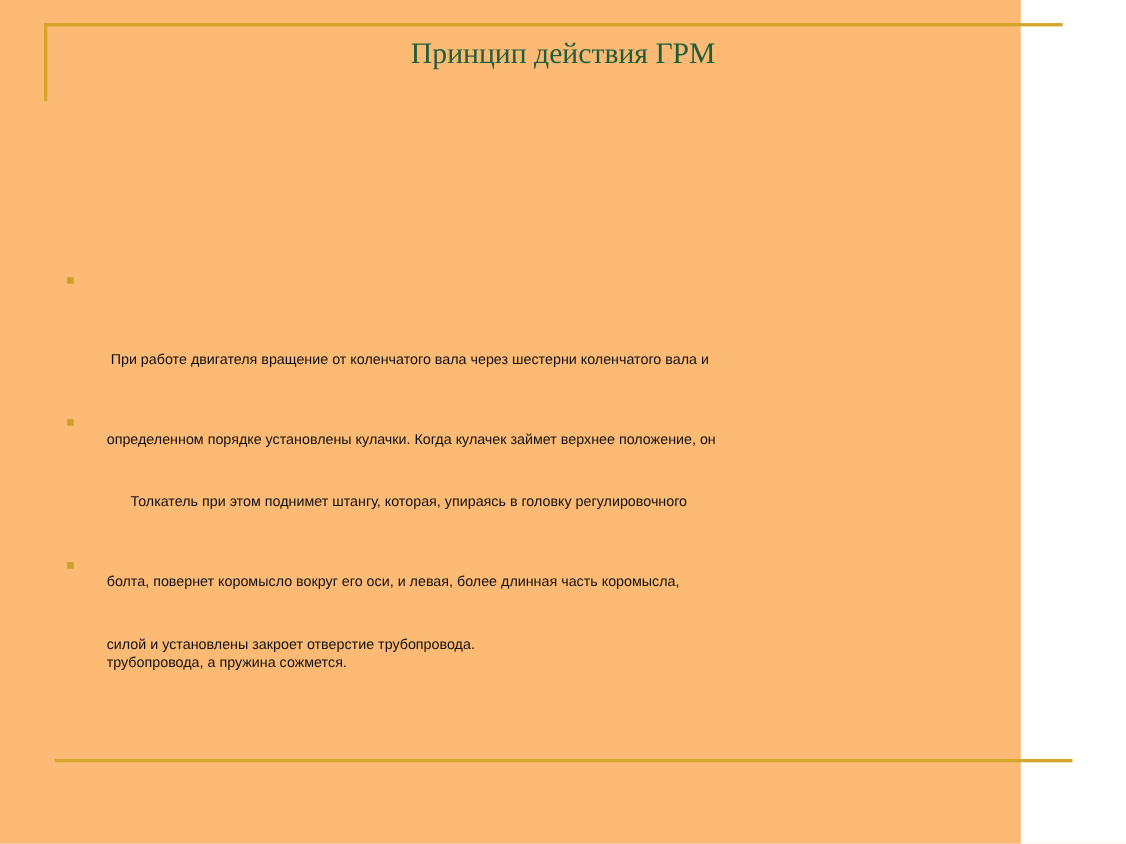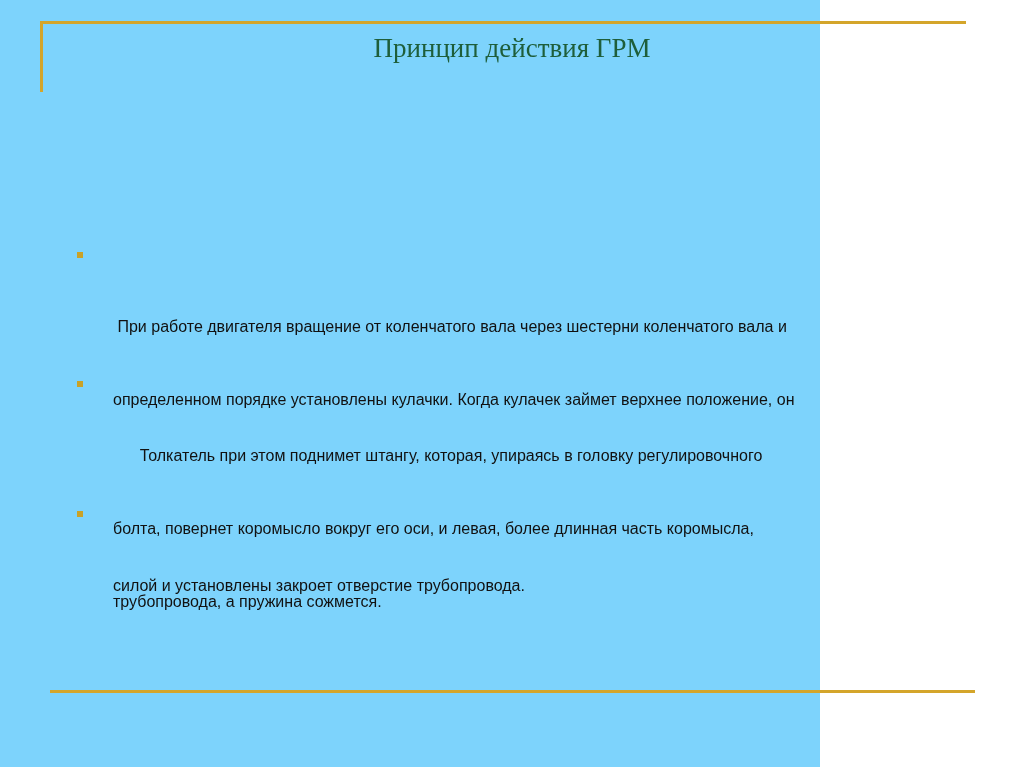--- a/index.html
+++ b/index.html
@@ -1,30 +1,30 @@
 <!DOCTYPE html>
 <html><head>
   <meta charset="utf-8">
   <style>
     html, body { margin: 0; padding: 0; background: #ffffff; }
     body { width: 1024px; height: 767px; position: relative; overflow: hidden; }
-    .slide { position: absolute; left: 0; top: 0; width: 820px; height: 767px; background: #7dd3fc; }
+    .slide { position: absolute; left: 0; top: 0; width: 928px; height: 767px; background: #fdba74; }
     .rule-top { position: absolute; left: 40px; top: 21px; width: 926px; height: 3px; background: #D4A52A; }
     .rule-left { position: absolute; left: 40px; top: 21px; width: 3px; height: 71px; background: #D4A52A; }
     .rule-bottom { position: absolute; left: 50px; top: 690px; width: 925px; height: 3px; background: #D4A52A; }
     .title {
       position: absolute; left: 0; top: 33px; width: 1024px; text-align: center;
       font-family: "Liberation Serif", "DejaVu Serif", serif;
       font-size: 27px; color: #1E5E3A; letter-spacing: 0px;
     }
     .bullets { position: absolute; left: 0; top: 0; width: 1024px; }
     .bullet {
-      position: absolute; left: 113px; width: 870px;
+      position: absolute; left: 97px; width: 870px;
       font-family: "Liberation Sans", "DejaVu Sans", sans-serif;
-      font-size: 16px; line-height: 24.3px; color: #111111;
+      font-size: 13px; line-height: 24.3px; color: #111111;
       white-space: pre-wrap;
     }
     .bullet-marker {
       position: absolute; left: -36px; top: 10px; width: 6px; height: 6px; background: #C9A227;
     }
     .line { display: block; white-space: pre; }
   </style>
 </head>
 <body>
 

